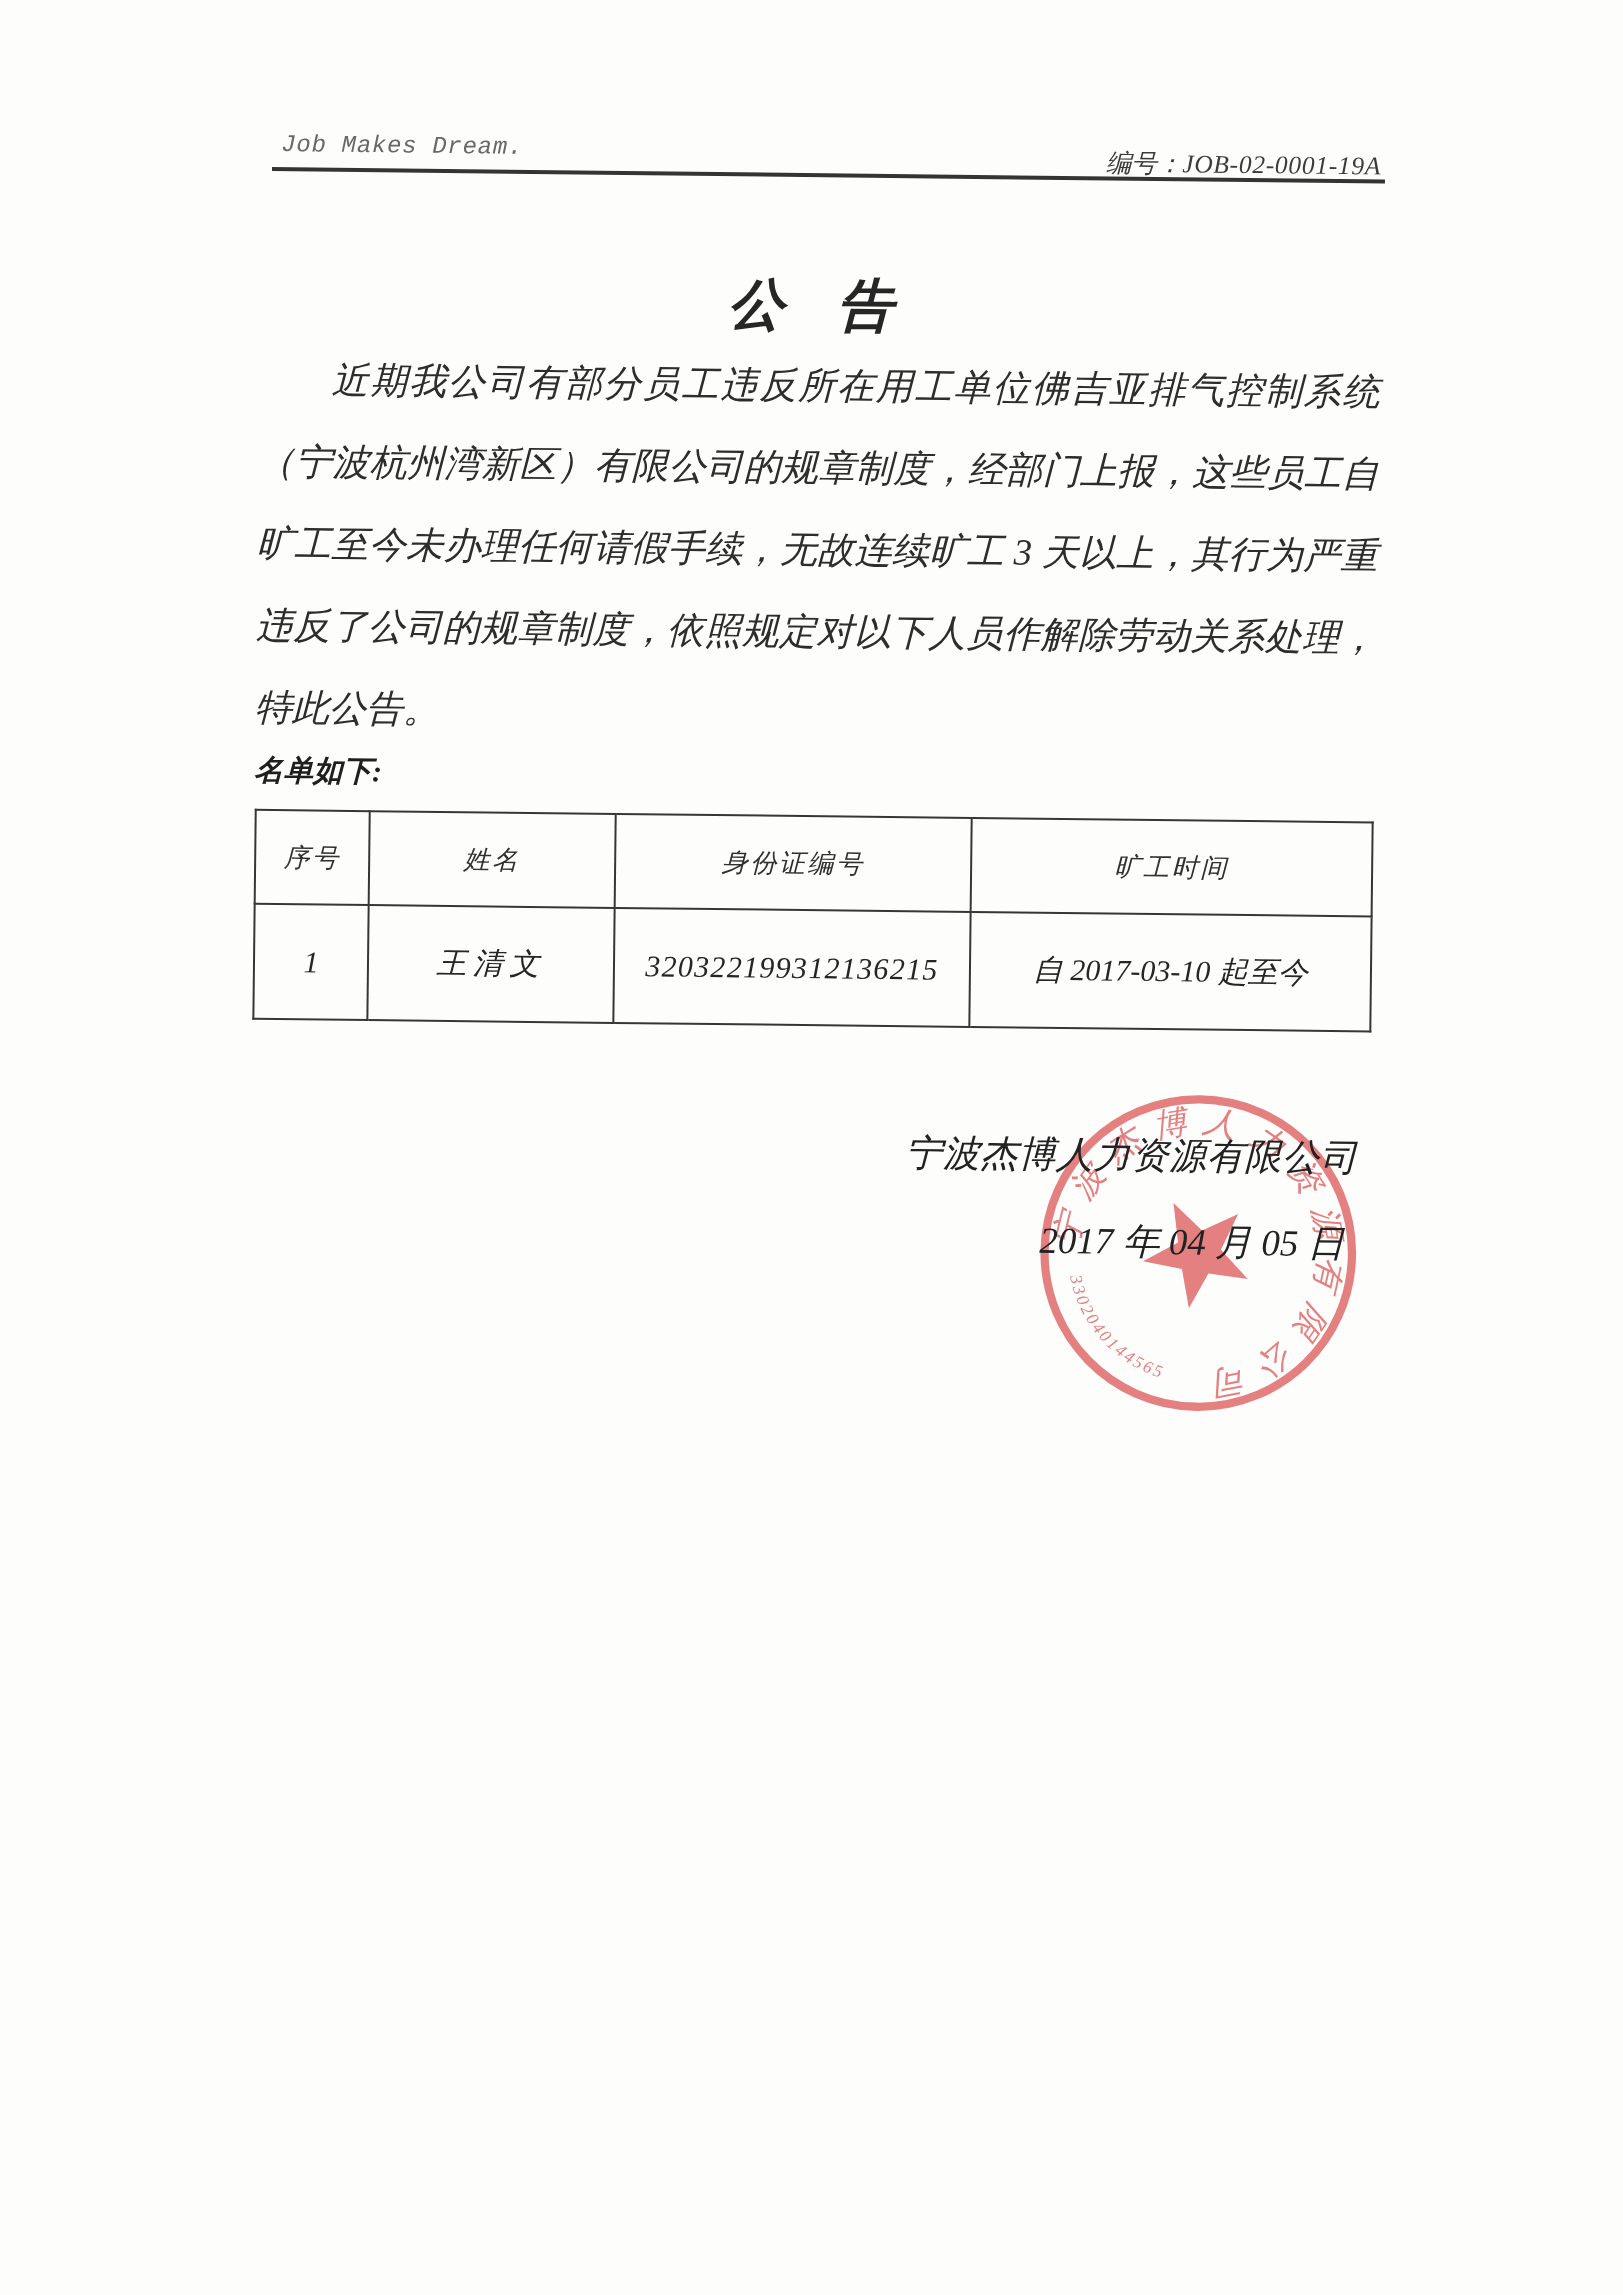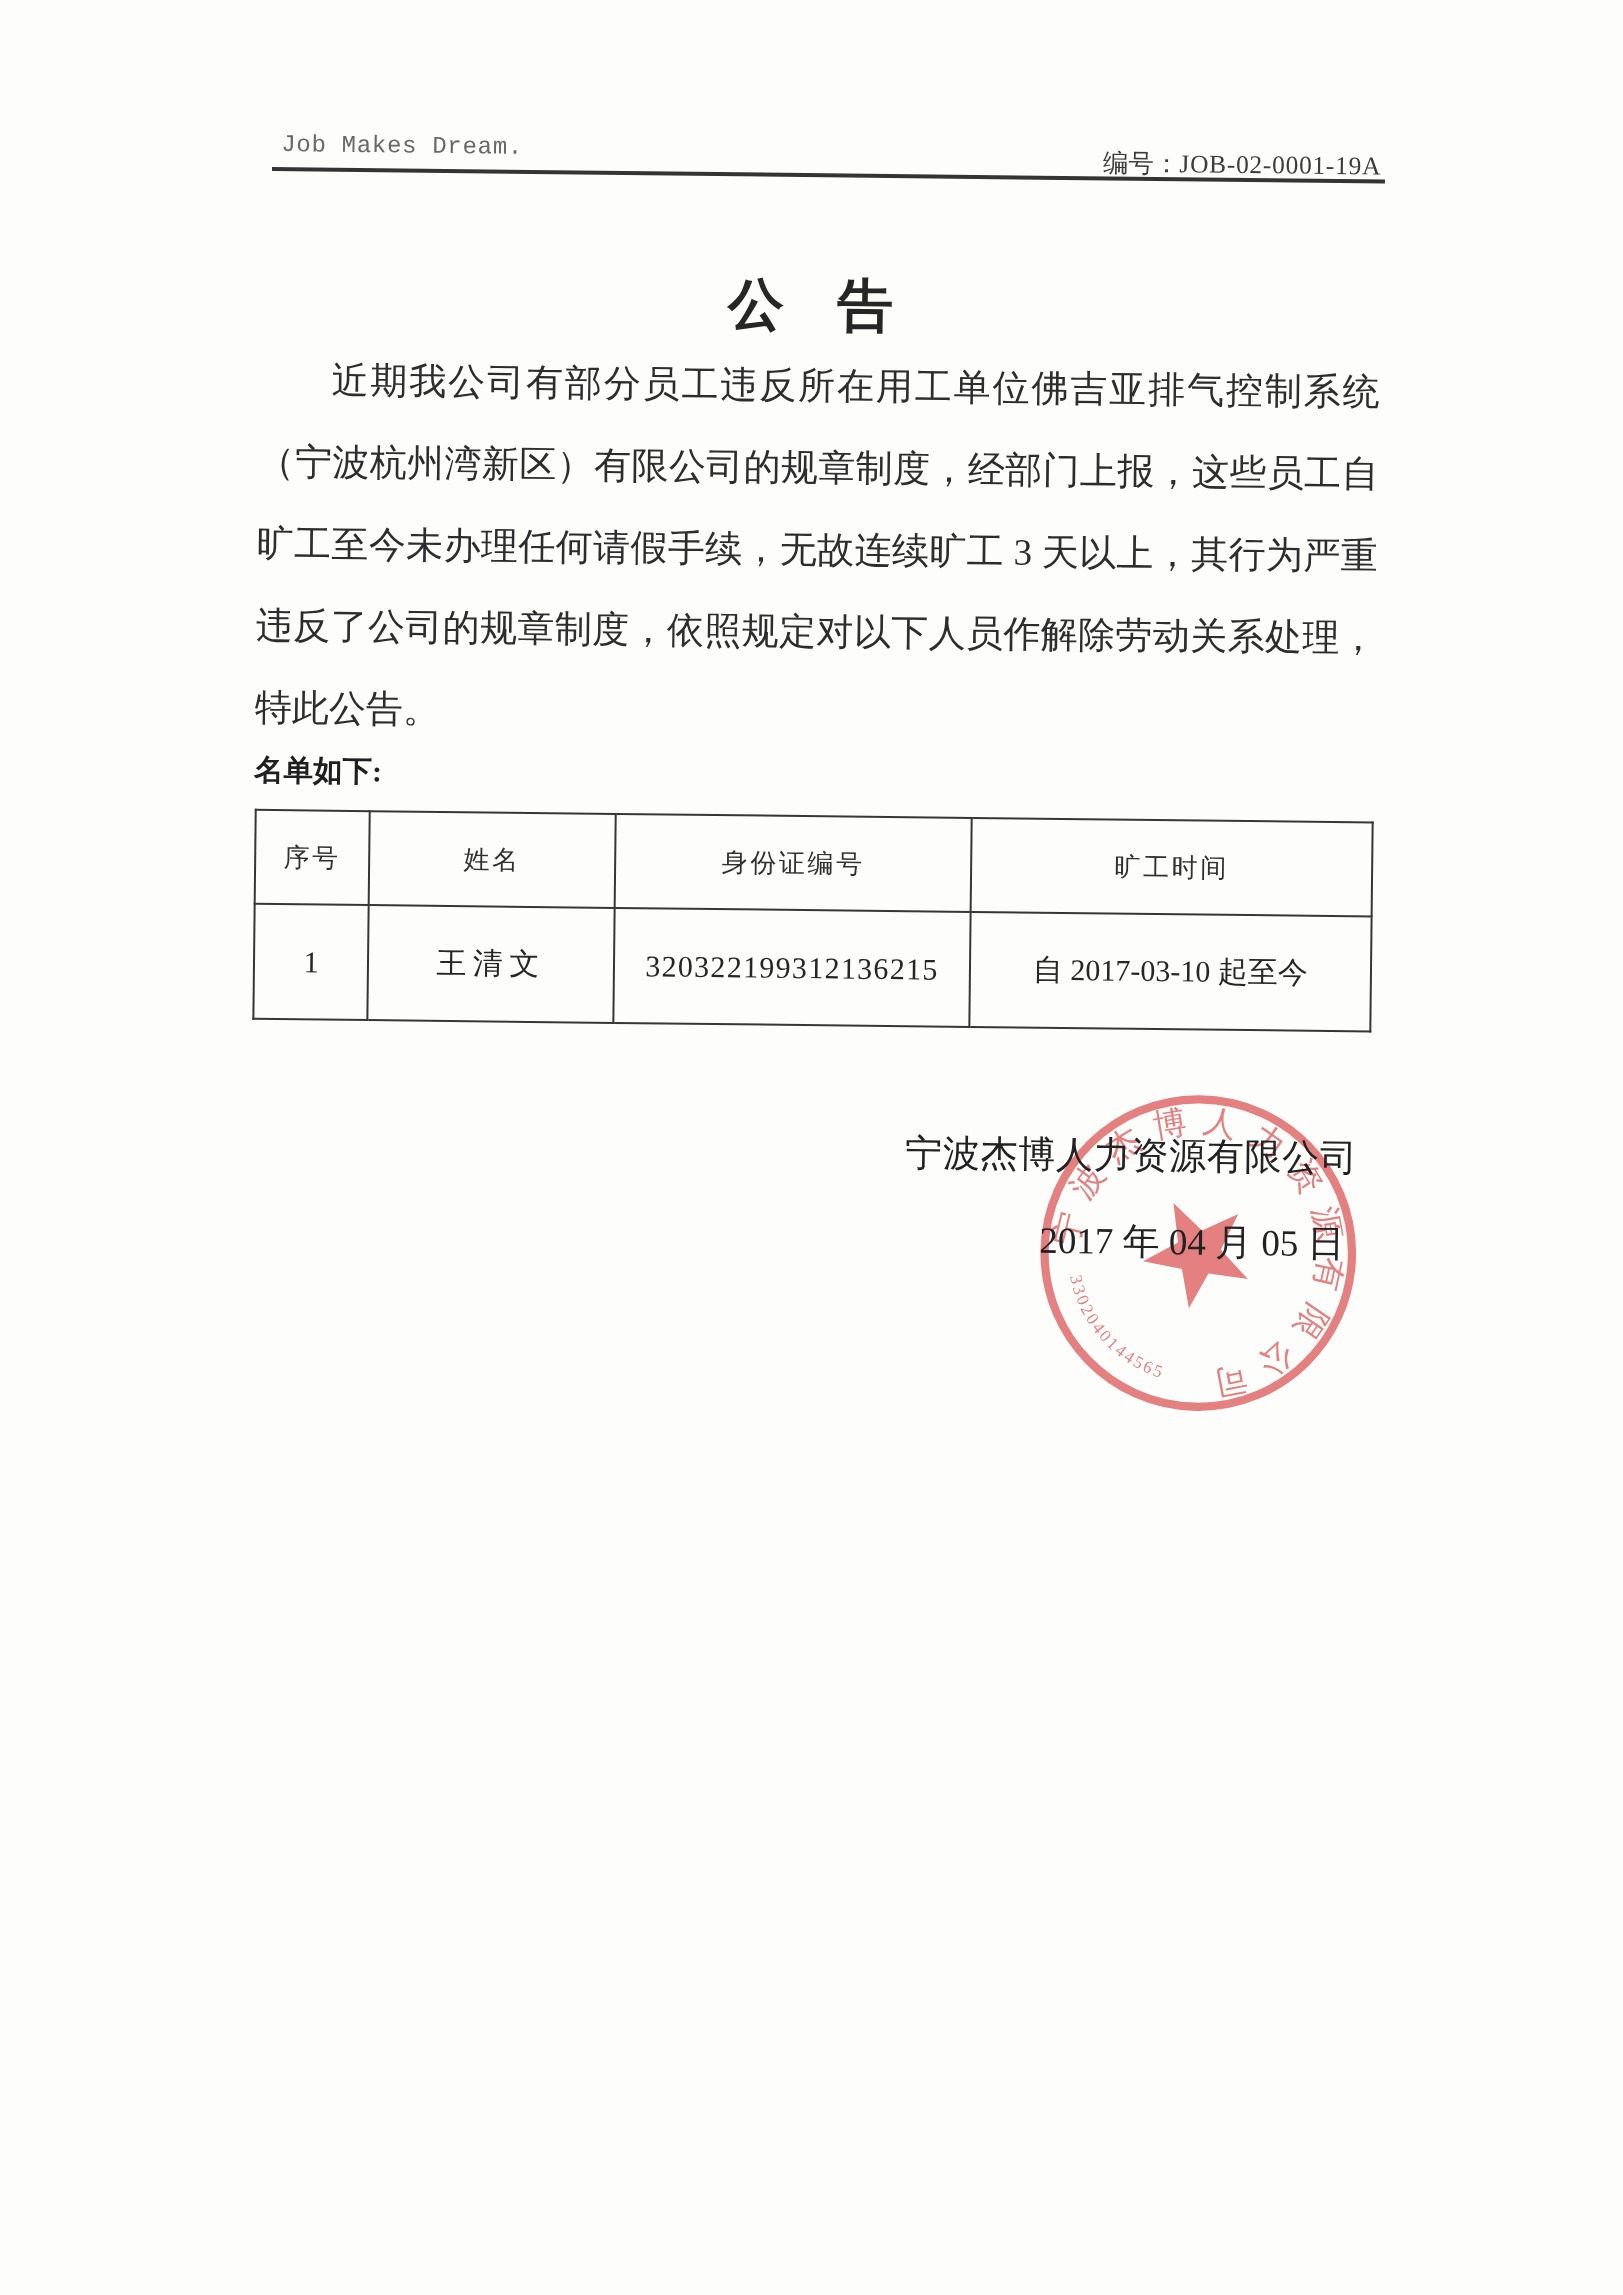--- a/index.html
+++ b/index.html
@@ -4,20 +4,21 @@
 <style>
   html, body { margin: 0; padding: 0; background: #e8e8e8; }
   .page {
     position: relative;
     width: 1623px;
     height: 2295px;
     background: #fdfdfc;
     overflow: hidden;
     font-family: "Liberation Serif", serif;
     color: #2d2d2d;
+    font-style: italic;
   }
   
   .sheet {
     position: absolute;
     inset: 0;
     transform: rotate(0.65deg);
     transform-origin: 275px 170px;
   }
 
   .slogan {

